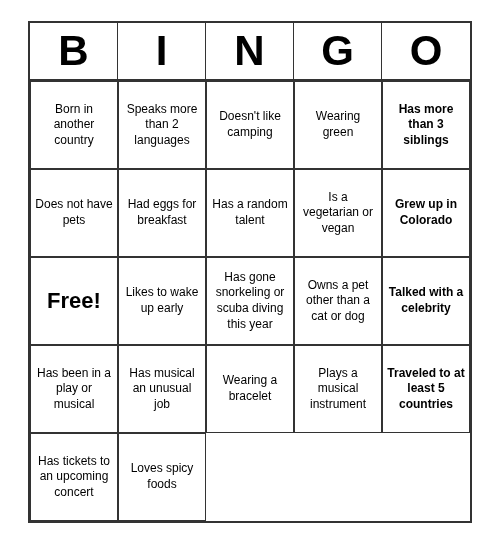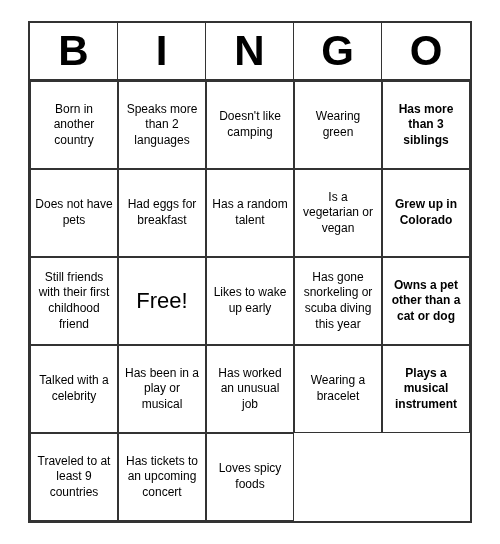--- a/index.html
+++ b/index.html
@@ -42,21 +42,21 @@
       align-items: center;
       justify-content: center;
       text-align: center;
       padding: 4px;
       font-size: 12px;
       line-height: 1.3;
       word-break: break-word;
     }
     .bingo-cell.free {
       font-size: 22px;
-      font-weight: normal;
+      font-weight: bold;
     }
     .bingo-cell:nth-child(5n) {
       border-right: 1px solid #333;
       font-weight: bold;
     }
   </style>
 </head>
 <body>
 
 <div class="bingo-card">
@@ -71,27 +71,26 @@
   <div class="bingo-cell">Born in another country</div>
       <div class="bingo-cell">Speaks more than 2 languages</div>
       <div class="bingo-cell">Doesn't like camping</div>
       <div class="bingo-cell">Wearing green</div>
       <div class="bingo-cell">Has more than 3 siblings</div>
       <div class="bingo-cell">Does not have pets</div>
       <div class="bingo-cell">Had eggs for breakfast</div>
       <div class="bingo-cell">Has a random talent</div>
       <div class="bingo-cell">Is a vegetarian or vegan</div>
       <div class="bingo-cell">Grew up in Colorado</div>
-      <div class="bingo-cell">Still friends with their first childhood friend</div>
       <div class="bingo-cell free">Free!</div>
       <div class="bingo-cell">Likes to wake up early</div>
       <div class="bingo-cell">Has gone snorkeling or scuba diving this year</div>
       <div class="bingo-cell">Owns a pet other than a cat or dog</div>
       <div class="bingo-cell">Talked with a celebrity</div>
       <div class="bingo-cell">Has been in a play or musical</div>
-      <div class="bingo-cell">Has worked an unusual job</div>
+      <div class="bingo-cell">Has musical an unusual job</div>
       <div class="bingo-cell">Wearing a bracelet</div>
       <div class="bingo-cell">Plays a musical instrument</div>
-      <div class="bingo-cell">Traveled to at least 9 countries</div>
+      <div class="bingo-cell">Traveled to at least 5 countries</div>
       <div class="bingo-cell">Has tickets to an upcoming concert</div>
       <div class="bingo-cell">Loves spicy foods</div>
     </div>
 </div>
 
 </body></html>

